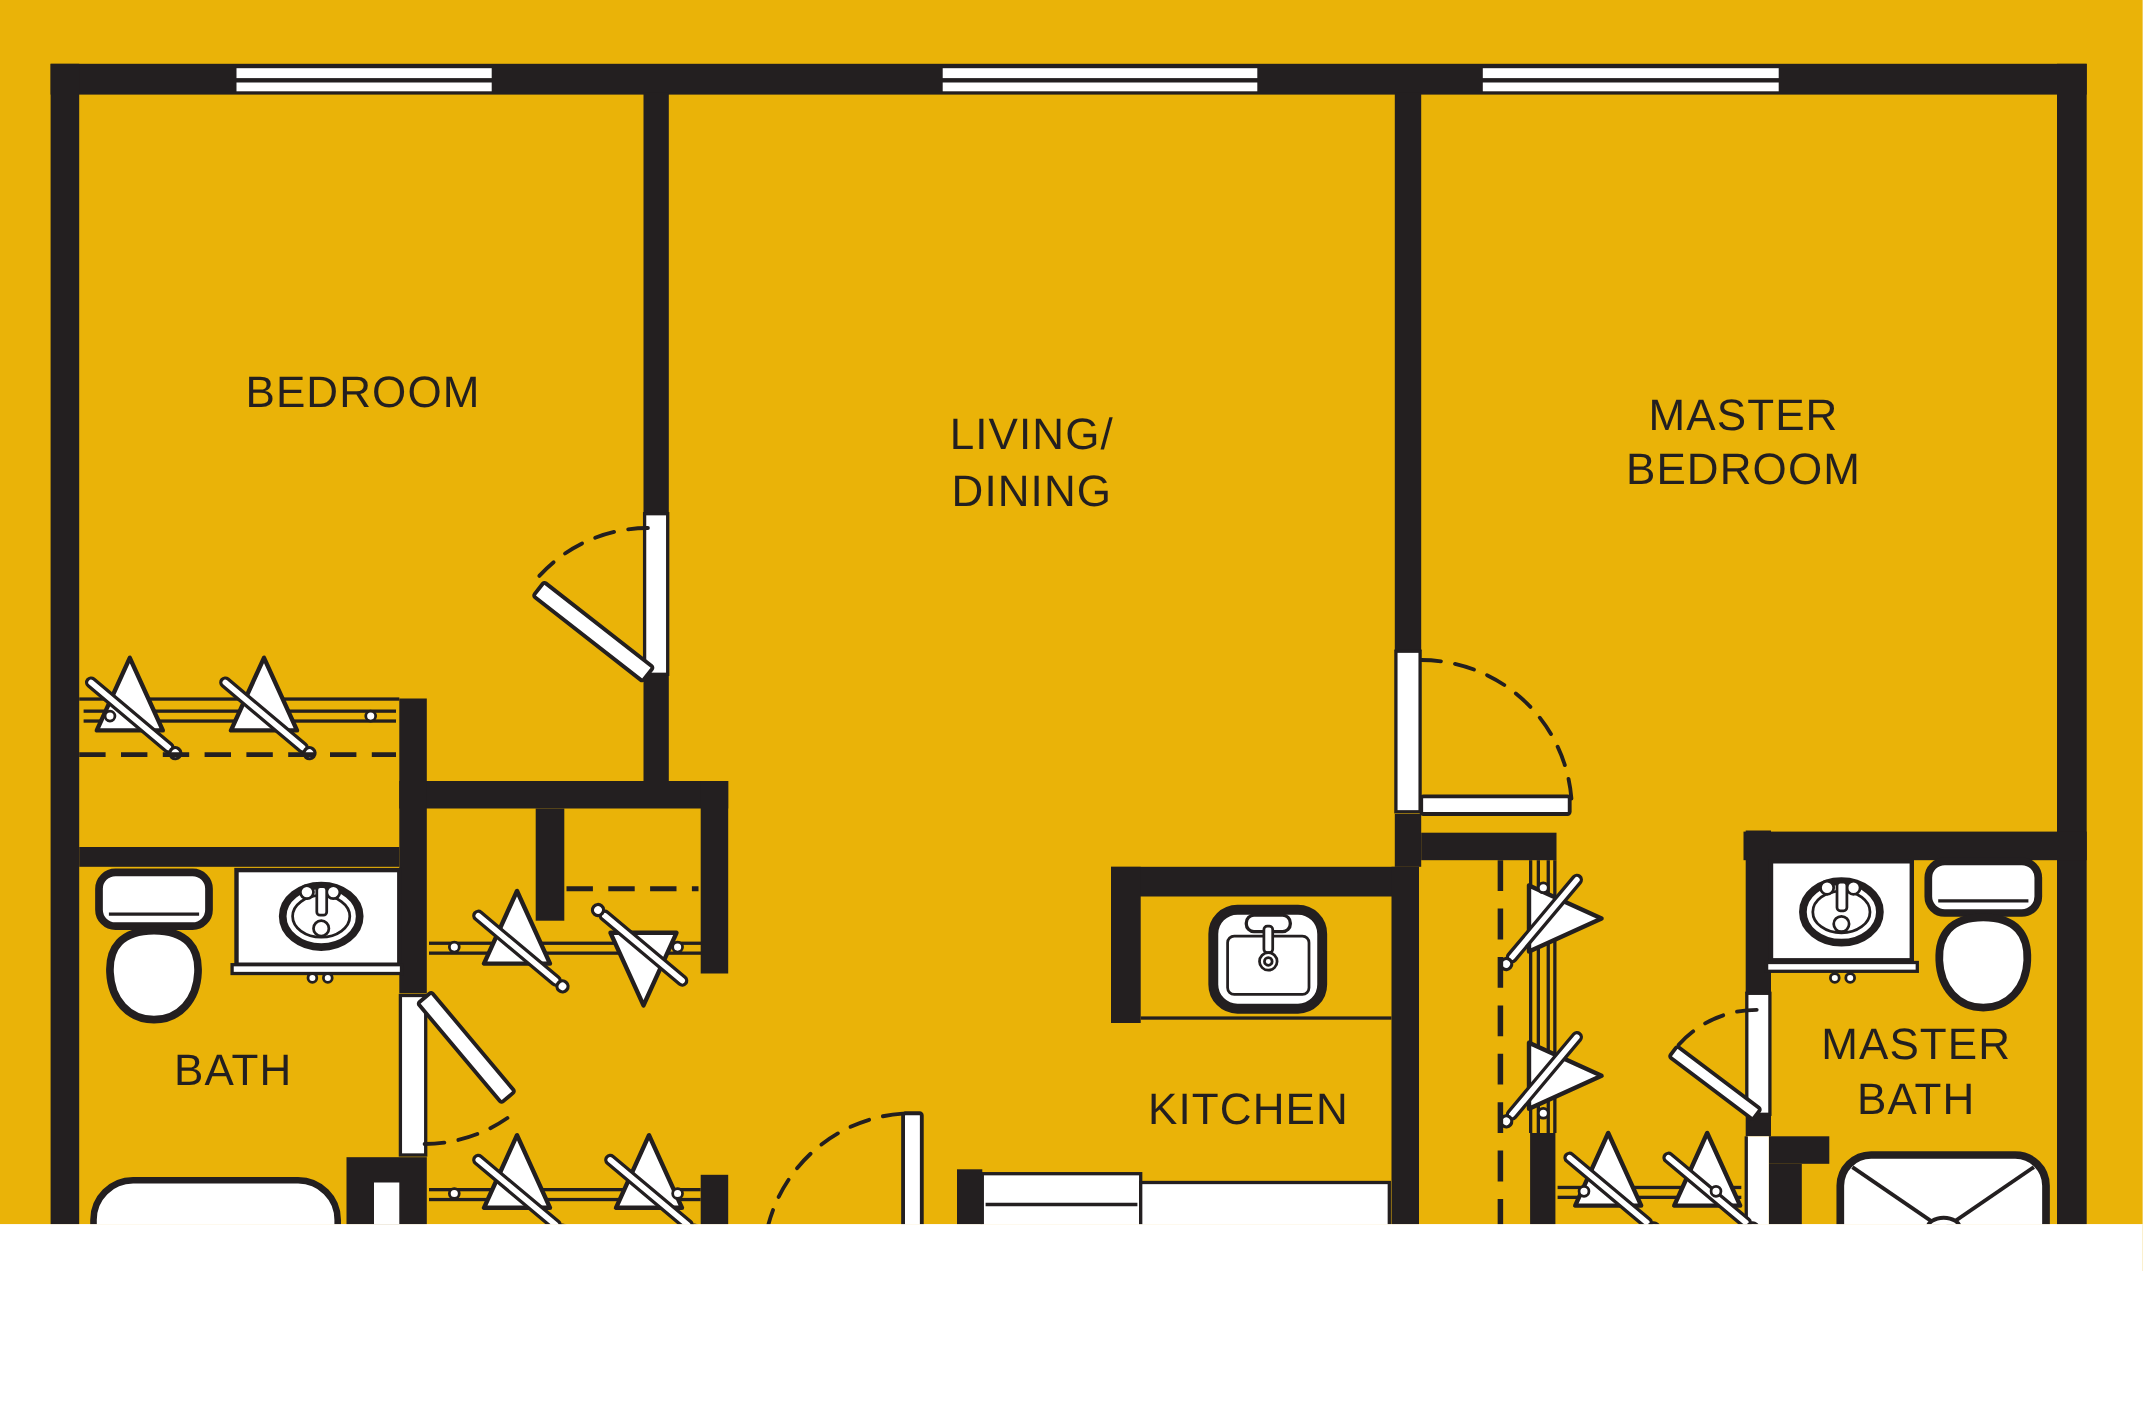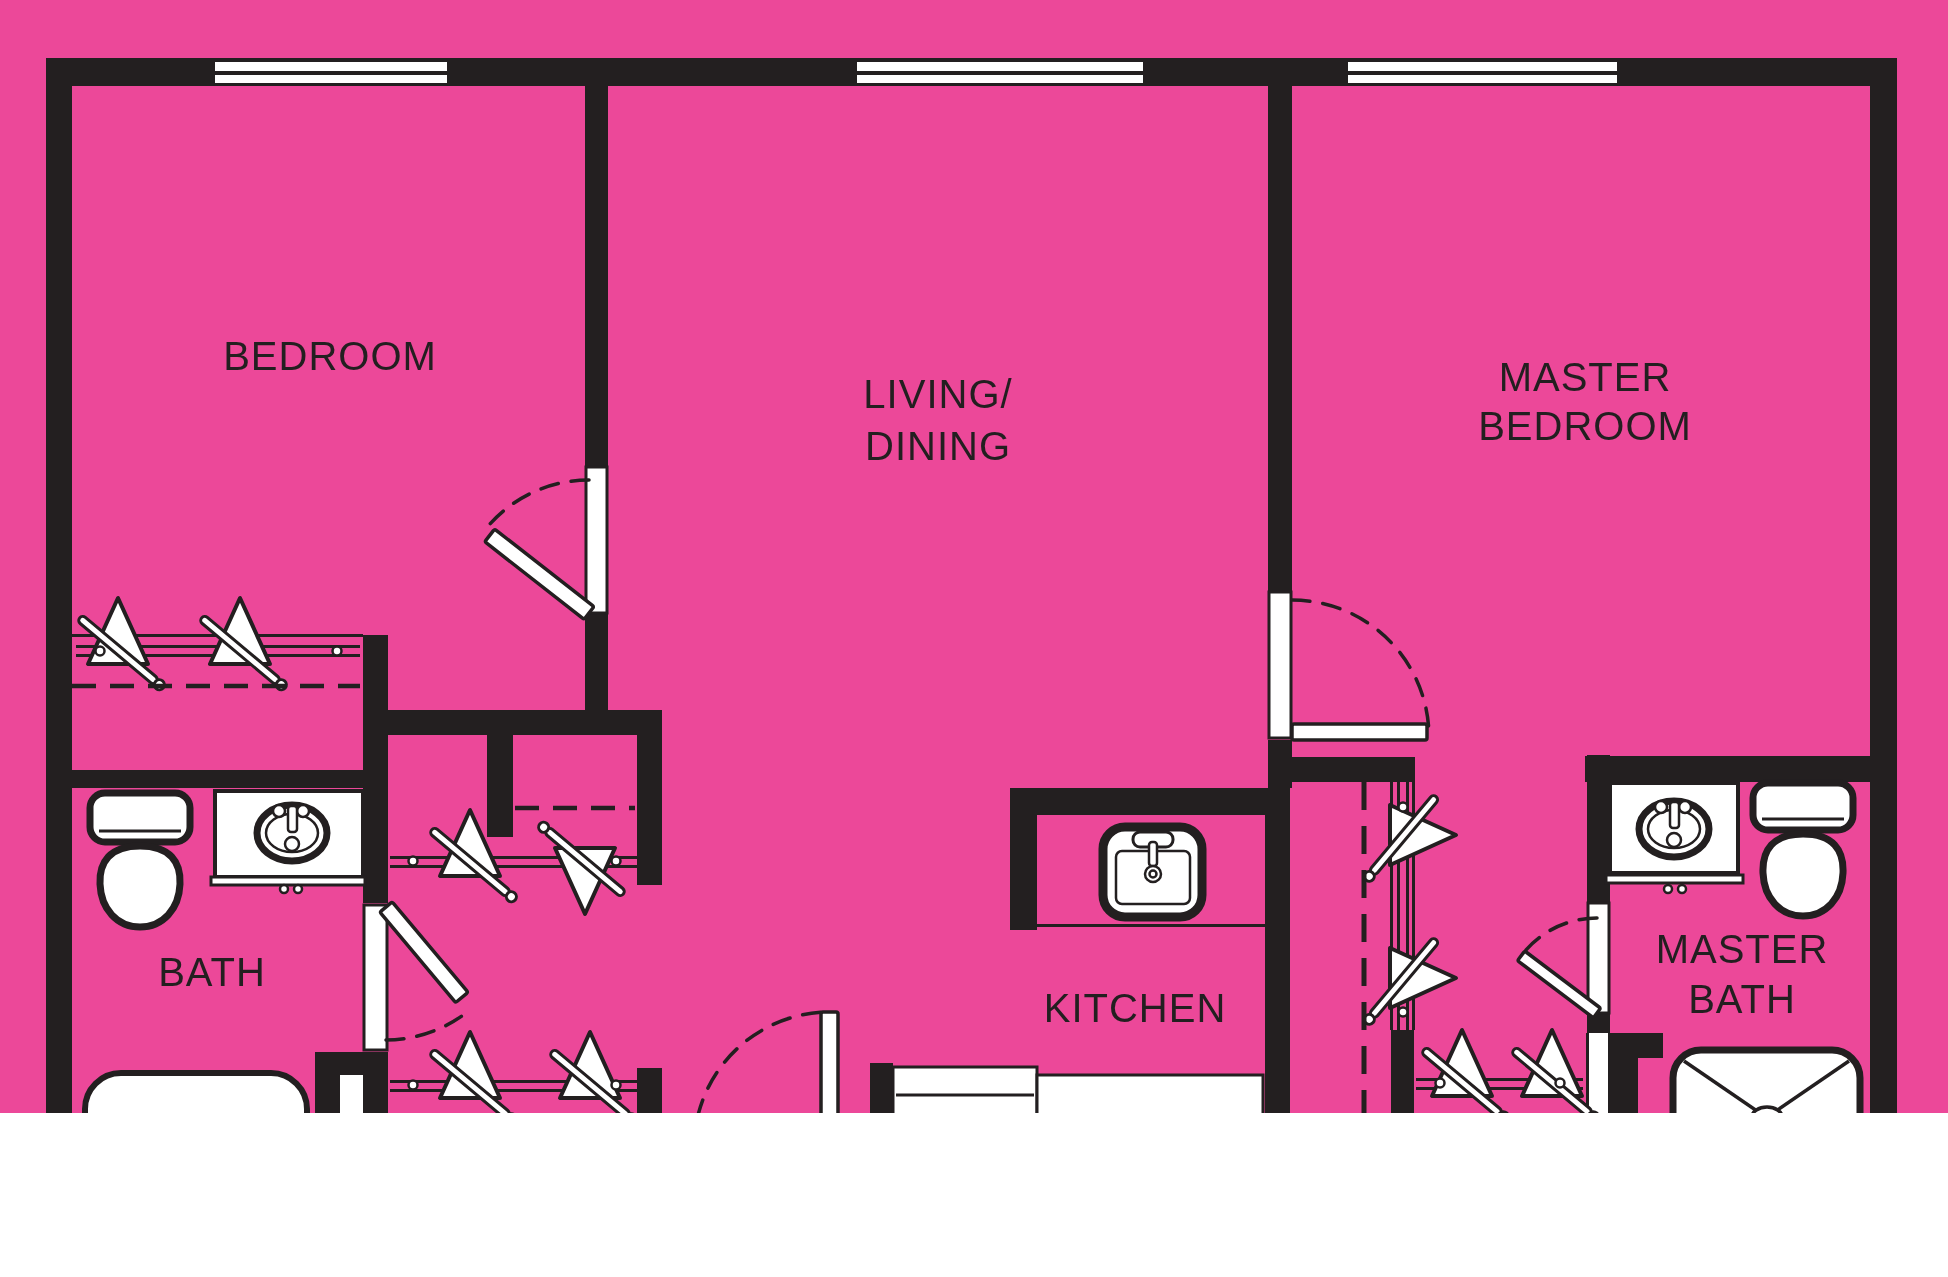--- a/index.html
+++ b/index.html
@@ -1,16 +1,16 @@
 <!DOCTYPE html>
 <html><head>
 <meta charset="utf-8">
 <style>
   html,body{margin:0;padding:0;background:#ffffff;}
-  .stage{position:relative;width:1948px;height:1113px;background:#ec4899;overflow:hidden;}
+  .stage{position:relative;width:1948px;height:1113px;background:#eab308;overflow:hidden;}
   svg{display:block;}
   text{font-family:"Liberation Sans","DejaVu Sans",sans-serif;font-size:40px;letter-spacing:1px;fill:#231f20;}
   .wall{fill:#231f20;stroke:none;}
   .thin{stroke:#231f20;fill:none;}
   .white{fill:#ffffff;}
   .fix{fill:#ffffff;stroke:#231f20;}
 </style>
 </head>
 <body>
 

